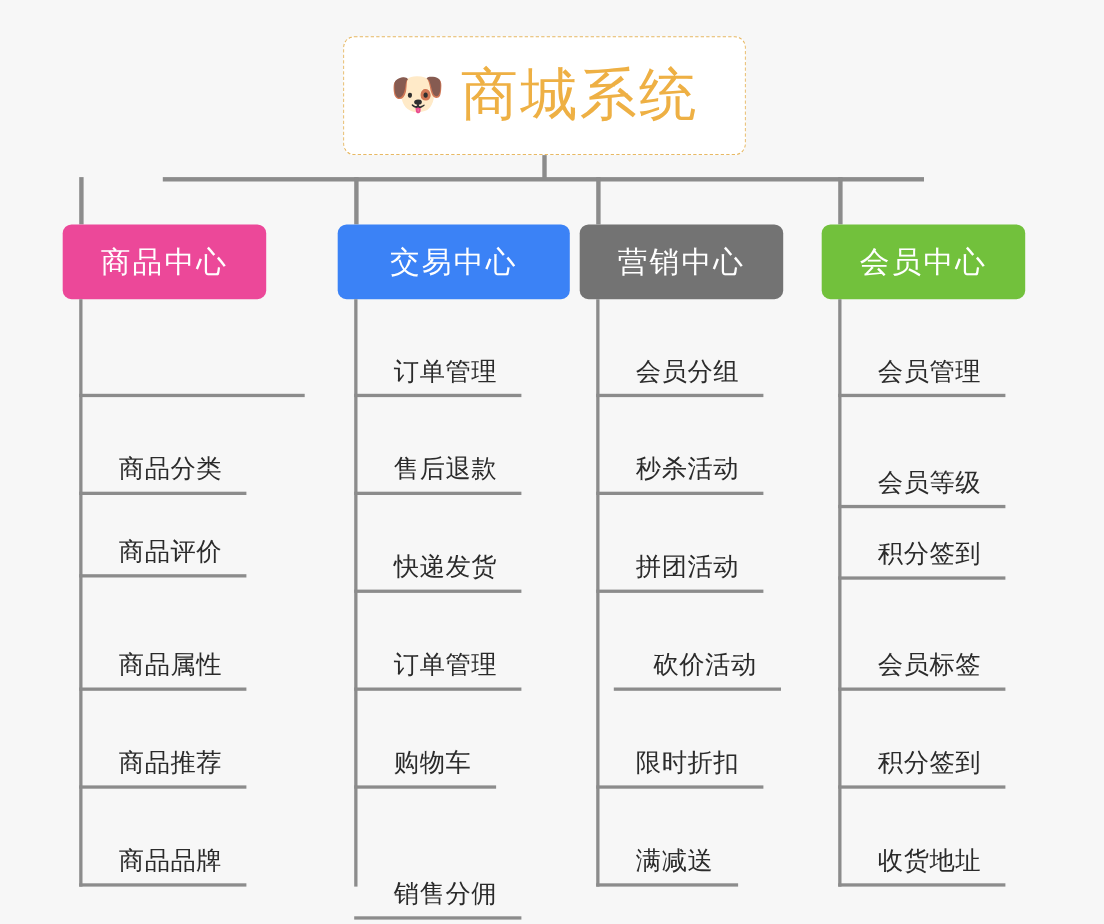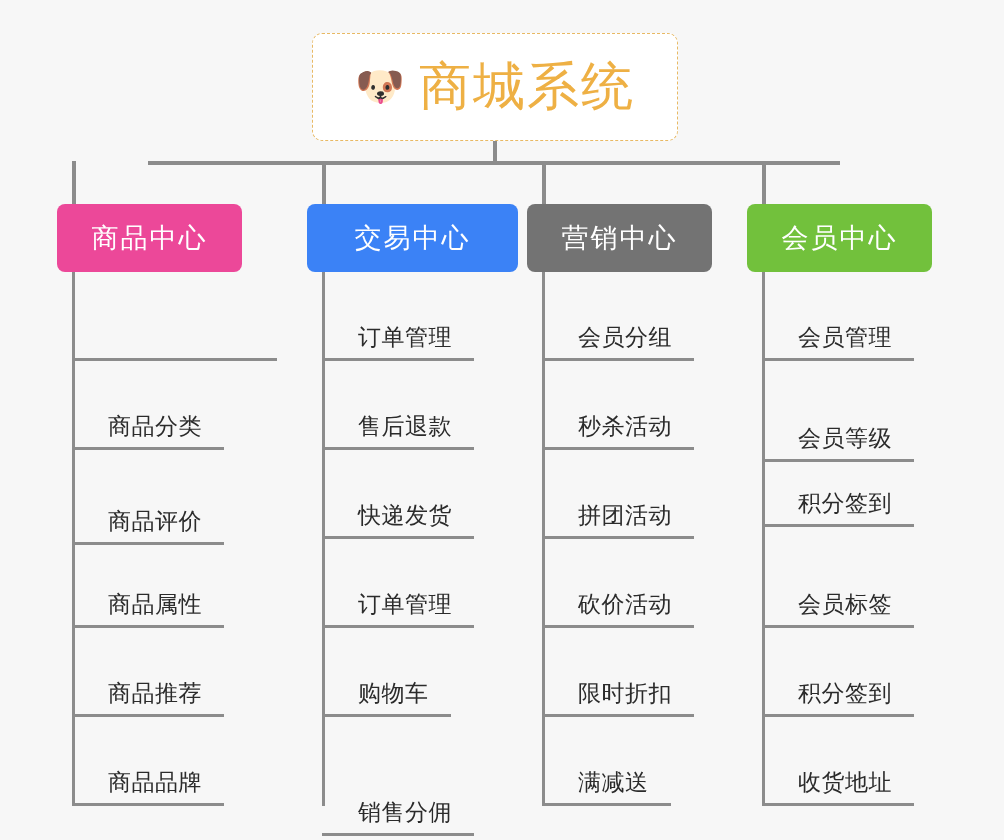--- a/index.html
+++ b/index.html
@@ -147,21 +147,21 @@
       </div>
       <div class="leaf-col" style="left: 72px; height: 534px;">
         <div class="leaf-trunk" style="height: 534px;"></div>
         <div class="leaf-item" style="top: 0px; width: 205px;">
           <div class="leaf-rule" style="width: 205px;"></div>
         </div>
         <div class="leaf-item" style="top: 89px; width: 152px;">
           <span class="leaf-text">商品分类</span>
           <div class="leaf-rule" style="width: 152px;"></div>
         </div>
-        <div class="leaf-item" style="top: 184px; width: 152px; text-decoration: underline;">
+        <div class="leaf-item" style="top: 164px; width: 152px; text-decoration: underline;">
           <span class="leaf-text">商品评价</span>
           <div class="leaf-rule" style="width: 152px;"></div>
         </div>
         <div class="leaf-item" style="top: 267px; width: 152px; padding-left: 20px;">
           <span class="leaf-text">商品属性</span>
           <div class="leaf-rule" style="width: 152px;"></div>
         </div>
         <div class="leaf-item" style="top: 356px; width: 152px;">
           <span class="leaf-text">商品推荐</span>
           <div class="leaf-rule" style="width: 152px;"></div>
@@ -213,21 +213,21 @@
           <div class="leaf-rule" style="width: 152px;"></div>
         </div>
         <div class="leaf-item" style="top: 89px; width: 152px;">
           <span class="leaf-text">秒杀活动</span>
           <div class="leaf-rule" style="width: 152px;"></div>
         </div>
         <div class="leaf-item" style="top: 178px; width: 152px; padding-left: 38px;">
           <span class="leaf-text">拼团活动</span>
           <div class="leaf-rule" style="width: 152px;"></div>
         </div>
-        <div class="leaf-item" style="top: 267px; width: 152px;">
+        <div class="leaf-item" style="top: 267px; width: 152px; margin-left: 16px;">
           <span class="leaf-text">砍价活动</span>
           <div class="leaf-rule" style="width: 152px;"></div>
         </div>
         <div class="leaf-item" style="top: 356px; width: 152px;">
           <span class="leaf-text">限时折扣</span>
           <div class="leaf-rule" style="width: 152px;"></div>
         </div>
         <div class="leaf-item" style="top: 445px; width: 129px;">
           <span class="leaf-text">满减送</span>
           <div class="leaf-rule" style="width: 129px;"></div>

